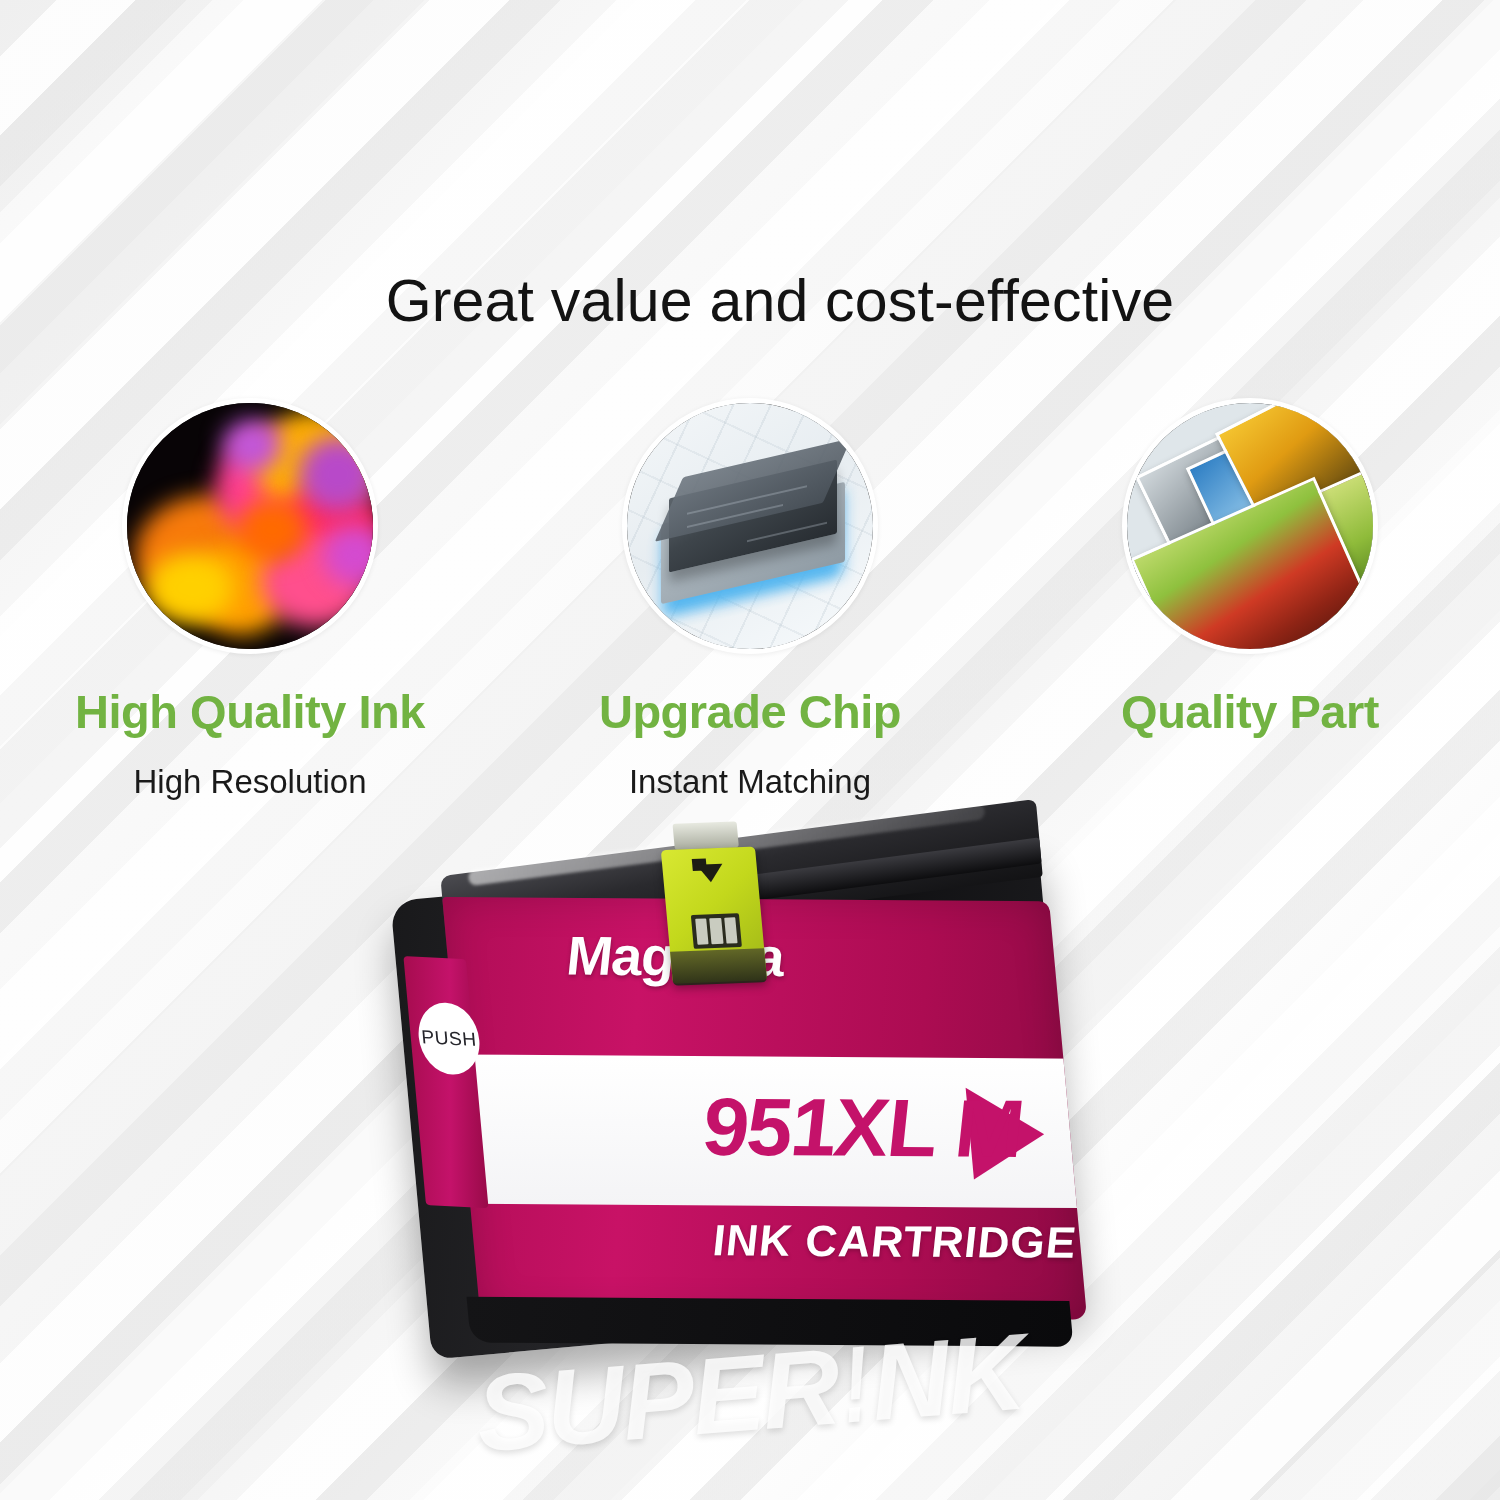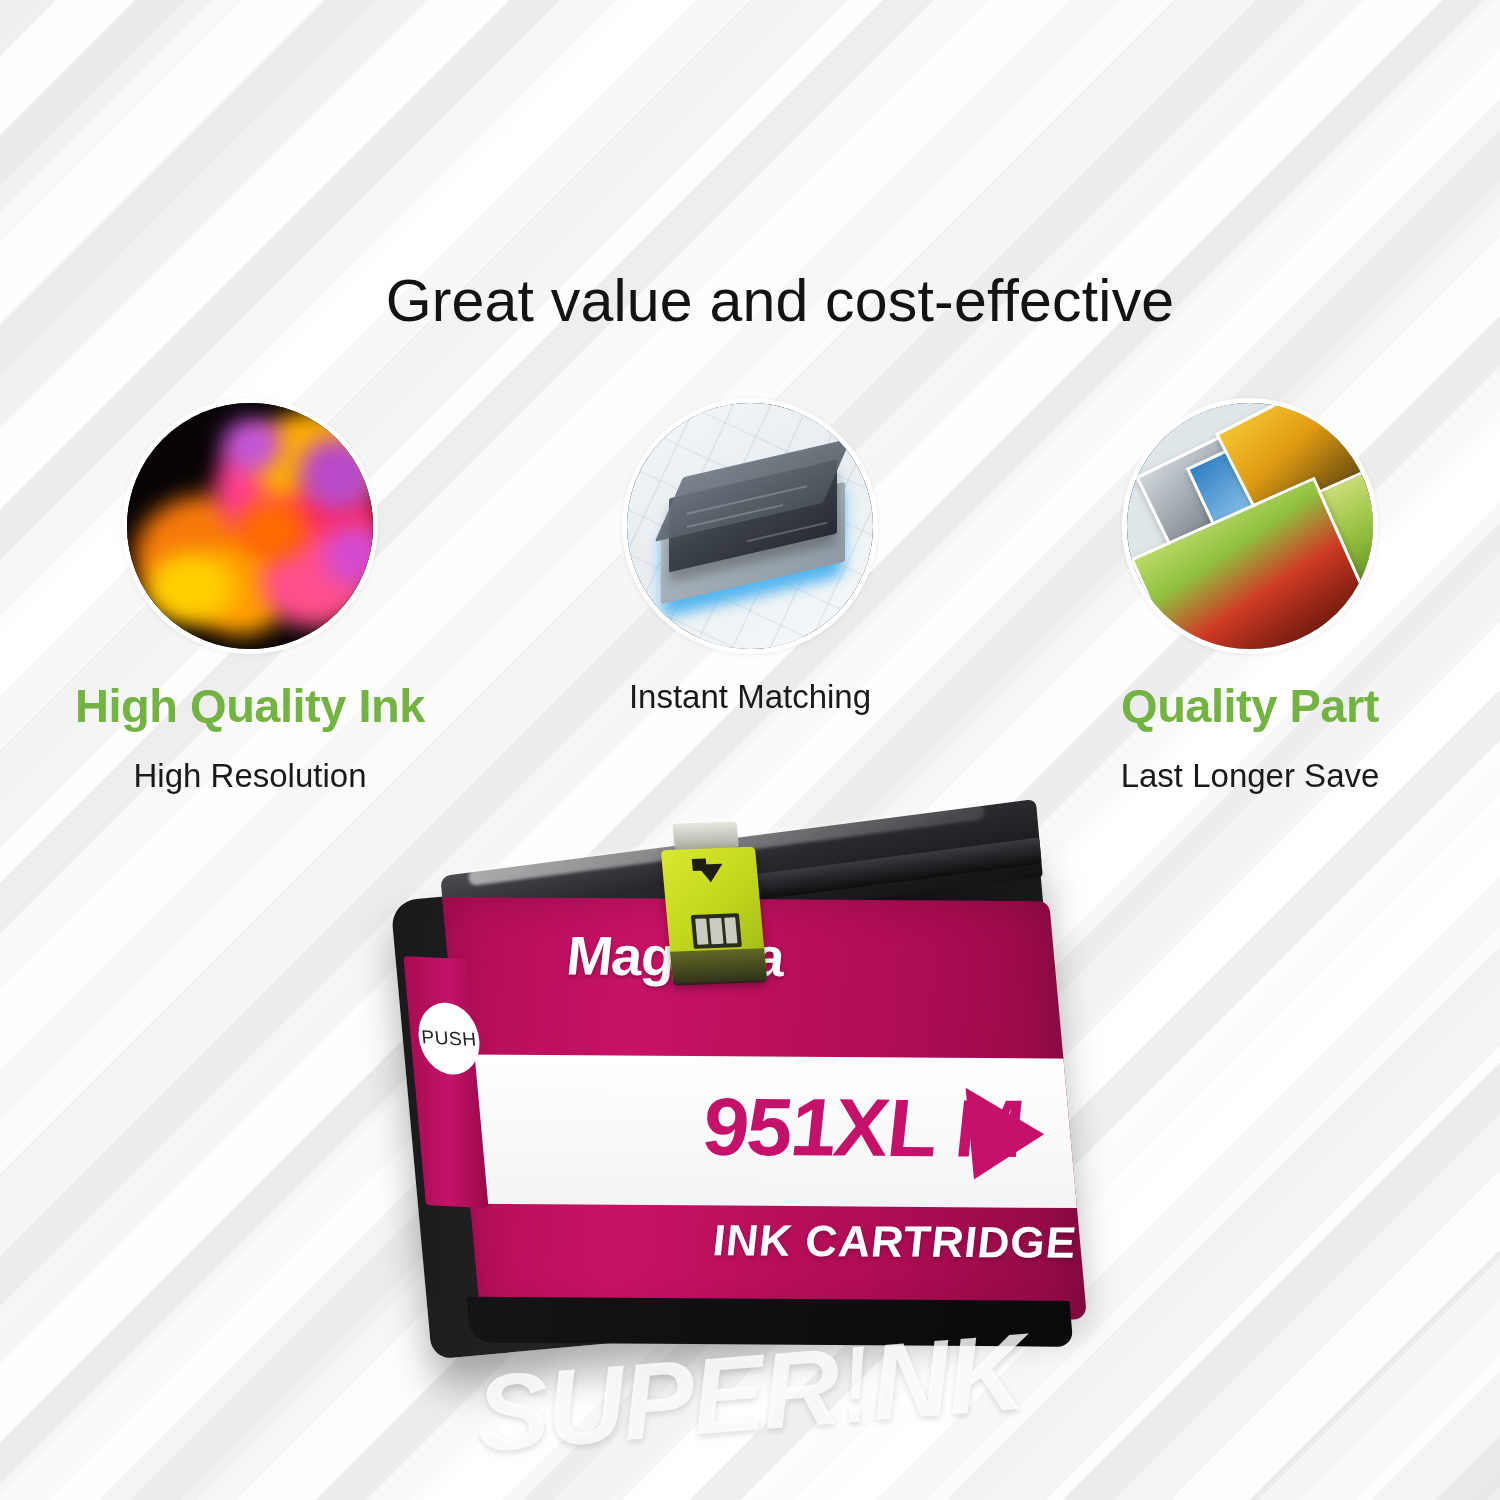--- a/index.html
+++ b/index.html
@@ -49,21 +49,21 @@
   .features{position:absolute;top:398px;left:0;width:1500px;
     display:flex;justify-content:center;}
   .feature{width:500px;display:flex;flex-direction:column;align-items:center;}
   .circle{
     width:246px;height:246px;border-radius:50%;
     border:5px solid #ffffff;overflow:hidden;position:relative;
     box-shadow:0 1px 5px rgba(0,0,0,.07);
     background:#111;
   }
   .f-title{
-    margin-top:24px;font-size:47px;font-weight:bold;color:#72b342;
+    margin-top:30px;font-size:47px;font-weight:bold;color:#72b342;
     letter-spacing:-.5px;white-space:nowrap;
   }
   .f-sub{margin-top:24px;font-size:33px;color:#1a1a1a;white-space:nowrap;}
 
   
   .ink-art{position:absolute;inset:0;background:#080406;}
   .ink-art i{position:absolute;border-radius:50%;filter:blur(11px);display:block;}
   .b1{width:150px;height:120px;left:8px;top:92px;background:#f77a0b;}
   .b2{width:120px;height:108px;left:88px;top:30px;background:#ff3f8e;}
   .b3{width:118px;height:104px;left:128px;top:8px;background:#ffb100;}
@@ -274,36 +274,36 @@
           <div class="pcb"></div>
           <div class="glow"></div>
           <div class="base"></div>
           <div class="body"></div>
           <div class="top"></div>
           <div class="tr" style="left:60px;top:96px;width:120px;"></div>
           <div class="tr" style="left:60px;top:112px;width:96px;"></div>
           <div class="tr" style="left:120px;top:128px;width:80px;"></div>
         </div>
       </div>
+      <div class="f-title">Upgrade Chip</div>
       <div class="f-sub">Instant Matching</div>
     </div>
 
     <div class="feature">
       <div class="circle">
         <div class="photo-art">
           <div class="ph p-grey"></div>
           <div class="ph p-sky"></div>
           <div class="ph p-autumn"></div>
           <div class="ph p-trees"></div>
           <div class="ph p-blue"></div>
           <div class="ph p-poppy"></div>
         </div>
       </div>
       <div class="f-title">Quality Part</div>
-      <div class="f-sub">Last Longer Save</div>
     </div>
 
   </div>
 
   <div class="cart-wrap">
     <div class="cart">
 
       <div class="c-shell"></div>
       <div class="c-lid"></div>
       <div class="c-lid-hi"></div>

